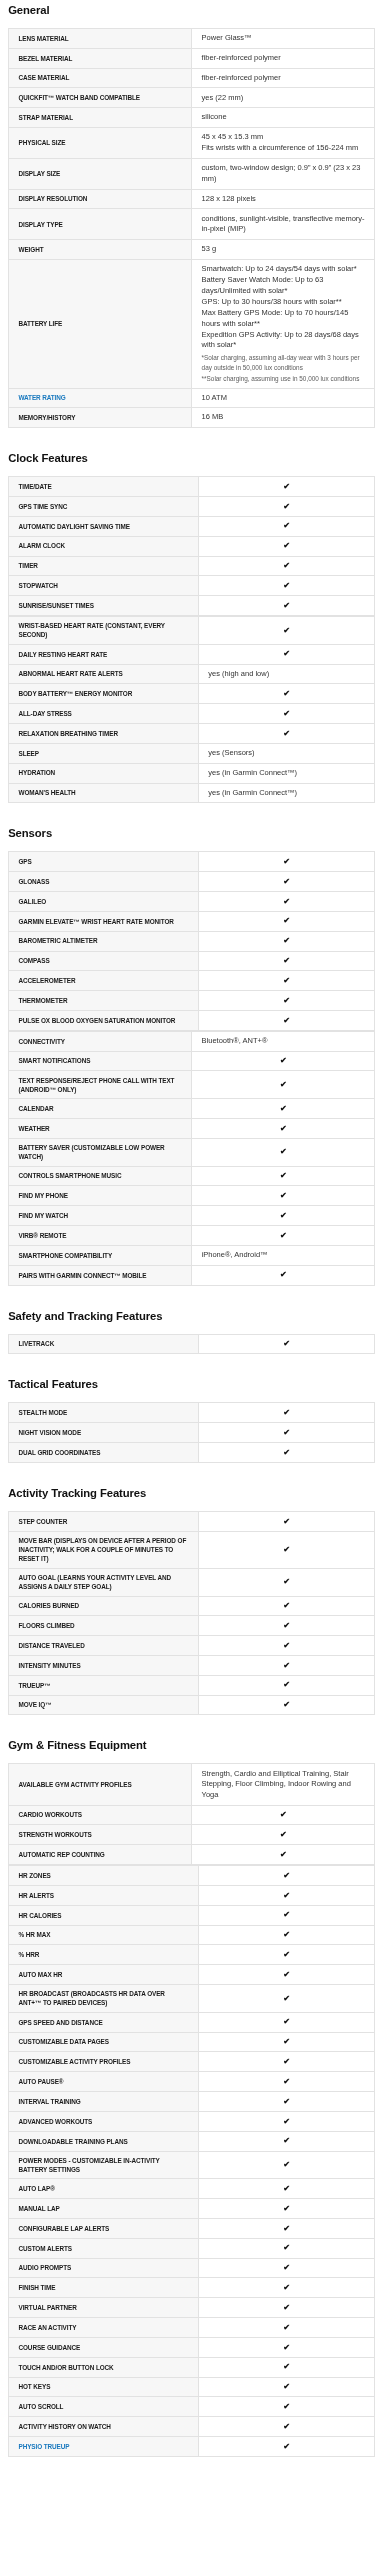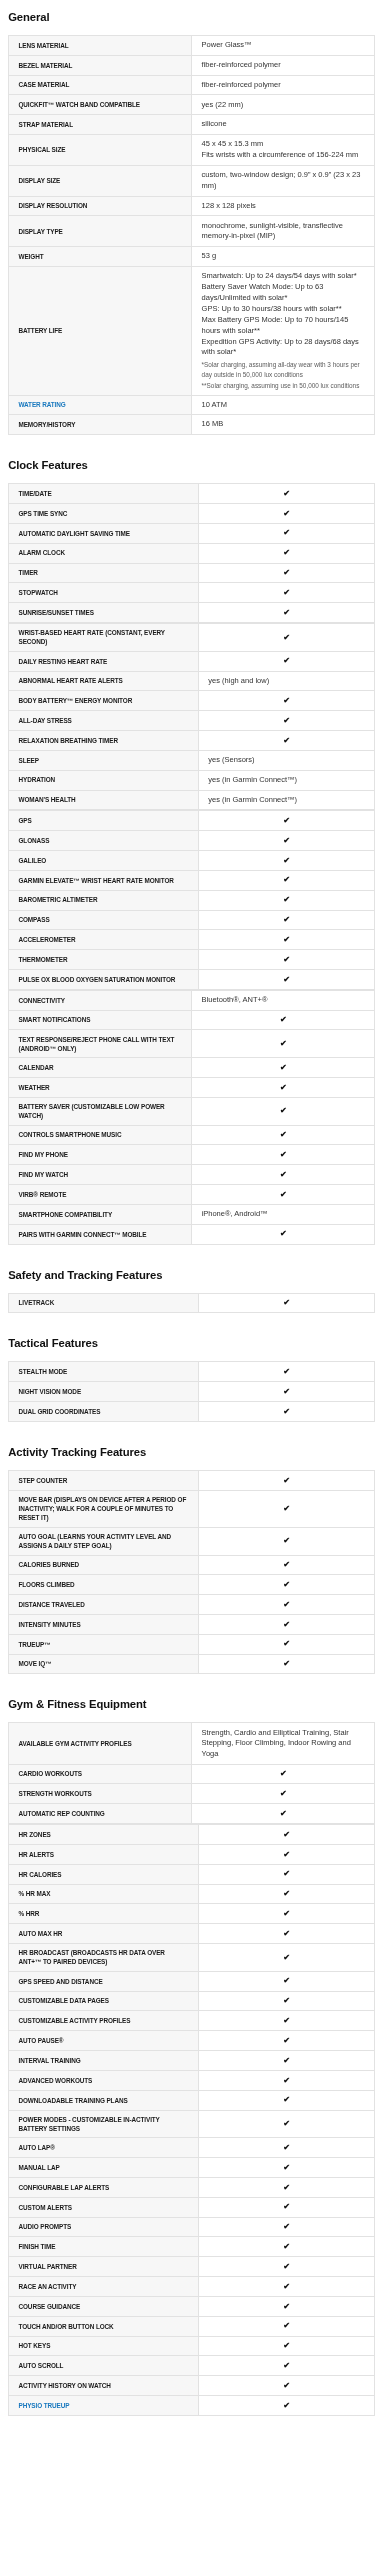--- a/index.html
+++ b/index.html
@@ -17,21 +17,21 @@
     margin: 0 3.6px 0 8.2px;
   }
   h2.section-title {
     font-size: 11.3px;
     font-weight: bold;
     color: #111111;
     letter-spacing: -0.1px;
     margin: 24px 0 12px 0;
   }
   section:first-child h2.section-title {
-    margin-top: 11px;
+    margin-top: 4px;
   }
   table.spec-table {
     width: 100%;
     border-collapse: collapse;
     table-layout: fixed;
     padding-left: 19px;
   }
   table.spec-table th,
   table.spec-table td {
     border: 0.5px solid #e2e2e2;
@@ -132,21 +132,21 @@
             </tr>
             <tr>
               <th class="label">DISPLAY RESOLUTION</th>
               <td class="value">
                 <div class="vline">128 x 128 pixels</div>
               </td>
             </tr>
             <tr>
               <th class="label">DISPLAY TYPE</th>
               <td class="value">
-                <div class="vline">monochrome, sunlight-visible, transflective memory-in-pixel (MIP)</div>
+                <div class="vline">conditions, sunlight-visible, transflective memory-in-pixel (MIP)</div>
               </td>
             </tr>
             <tr>
               <th class="label">WEIGHT</th>
               <td class="value">
                 <div class="vline">53 g</div>
               </td>
             </tr>
             <tr>
               <th class="label">BATTERY LIFE</th>
@@ -254,20 +254,21 @@
             <tr>
               <th class="label">WOMAN'S HEALTH</th>
               <td class="value">
                 <div class="vline">yes (in Garmin Connect™)</div>
               </td>
             </tr>
           </tbody>
         </table>
       </section>
       <section>
+        <h2 class="section-title">Sensors</h2>
         <table class="spec-table">
           <tbody>
             <tr>
               <th class="label">GPS</th>
               <td class="value check"><span>✔</span></td>
             </tr>
             <tr>
               <th class="label">GLONASS</th>
               <td class="value check"><span>✔</span></td>
             </tr>

